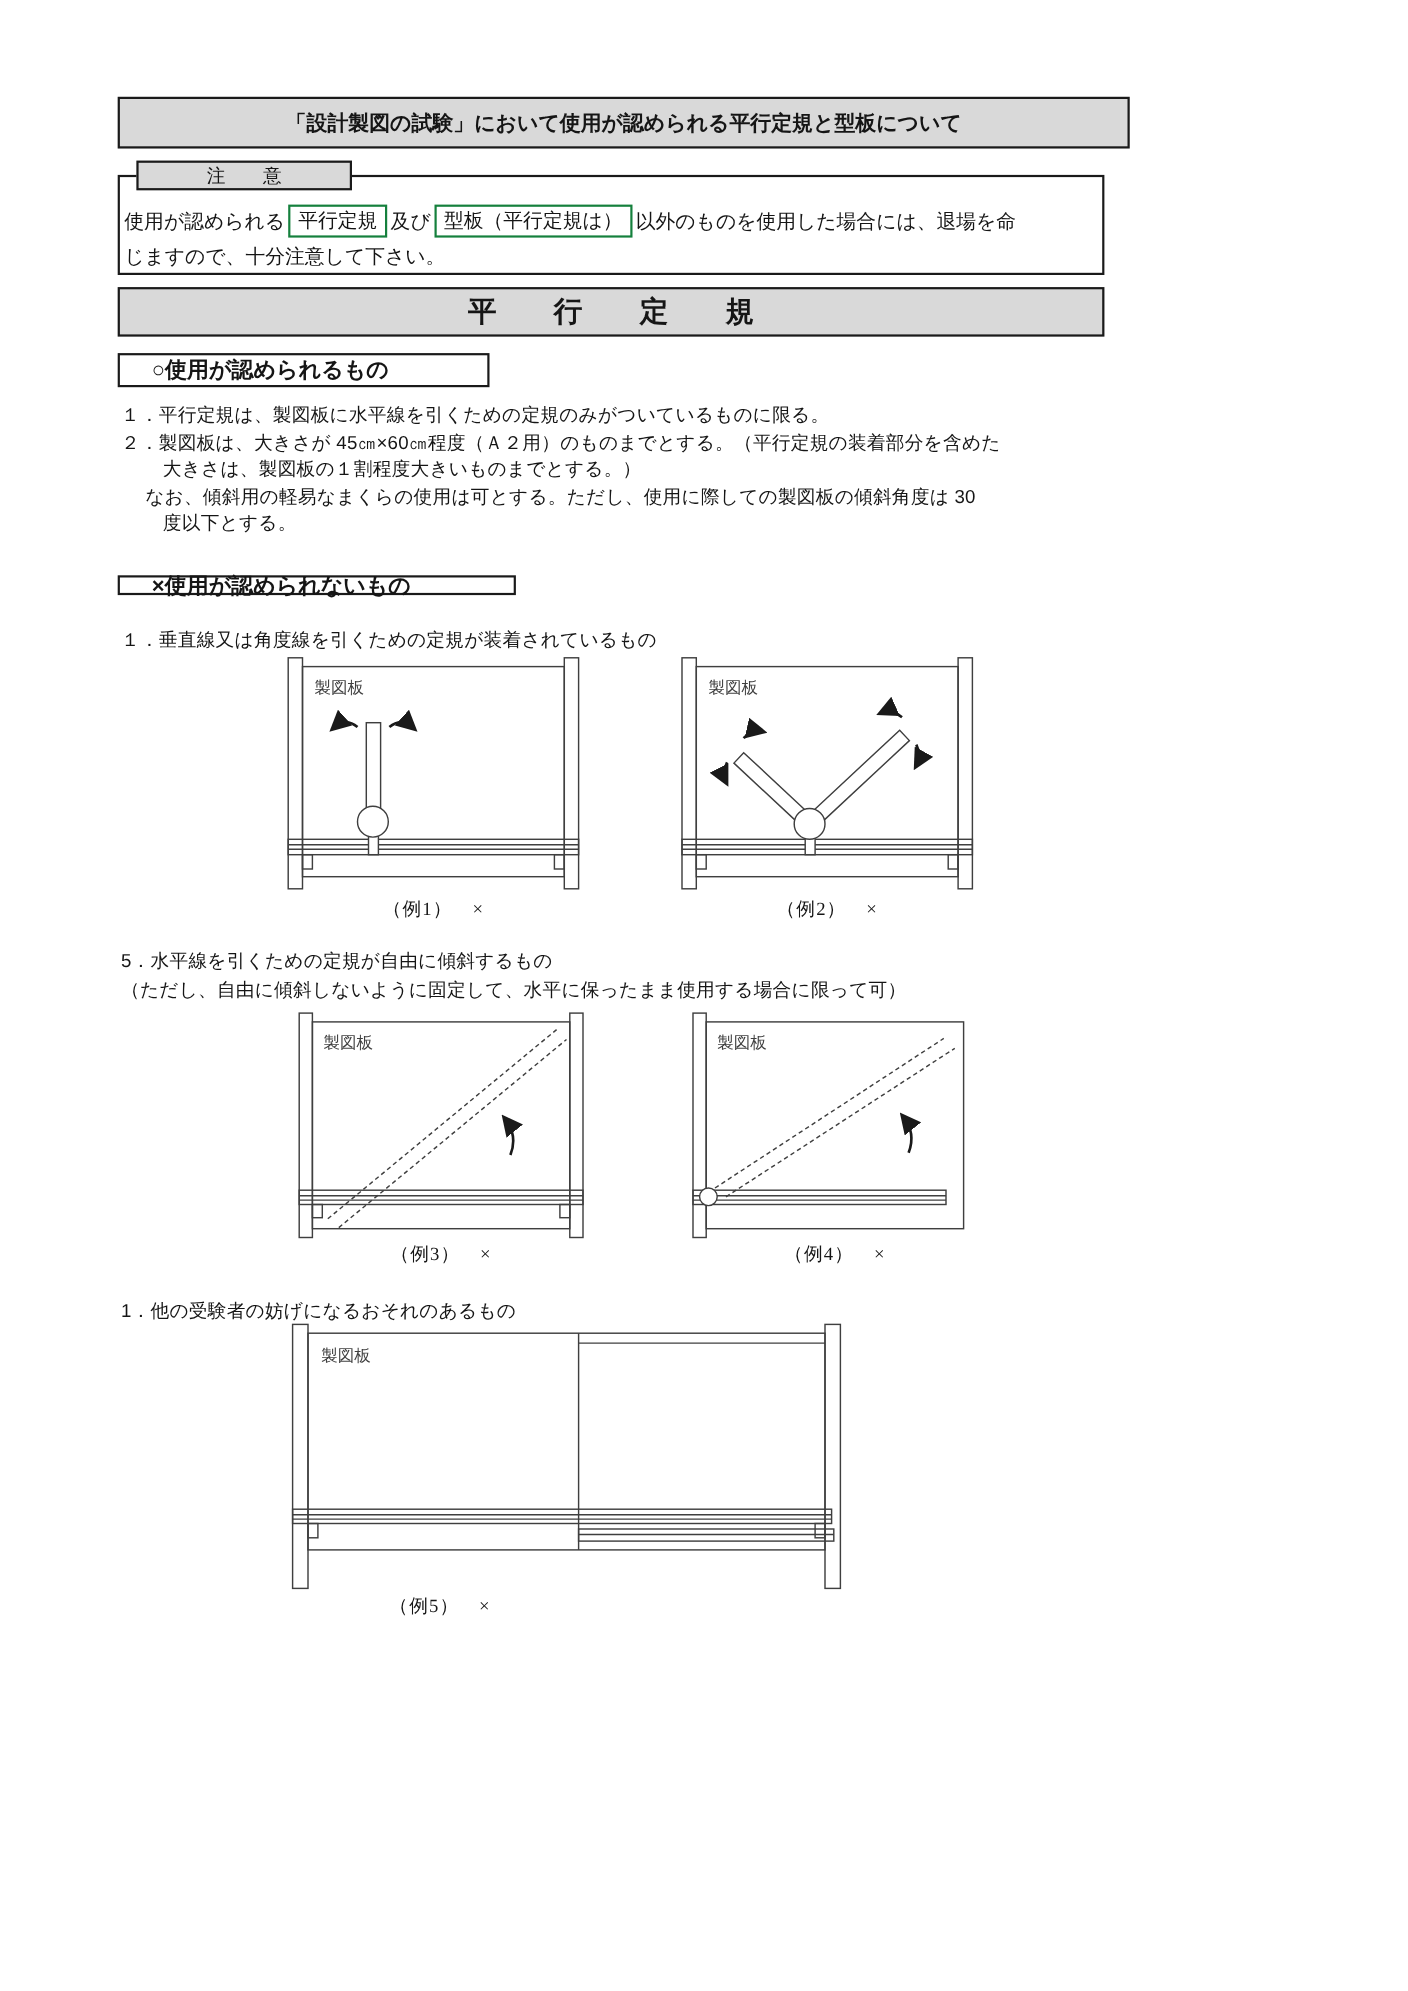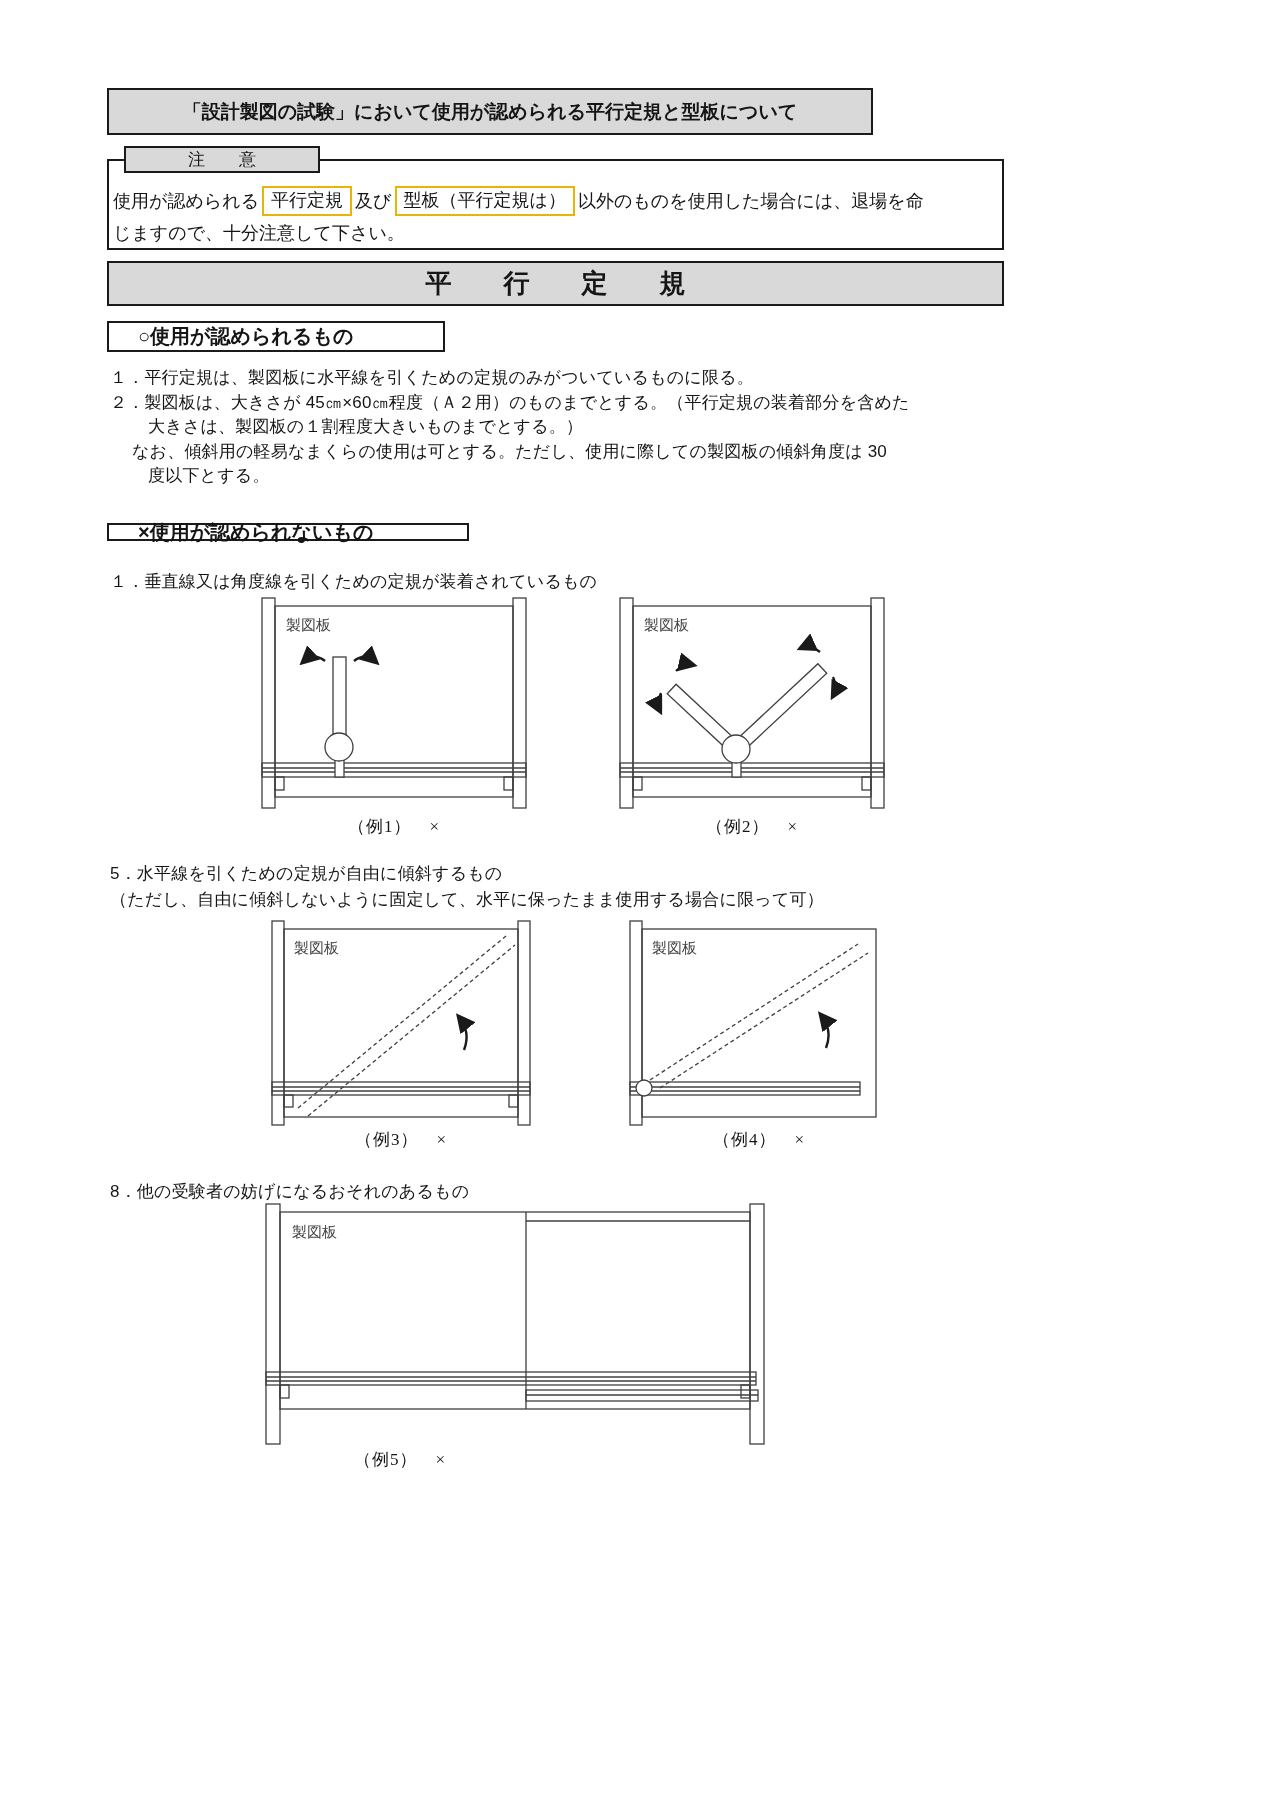--- a/index.html
+++ b/index.html
@@ -18,34 +18,34 @@
   .headbox {
     position:absolute; background:#ffffff; border:2px solid #1a1a1a; box-sizing:border-box;
     display:flex; align-items:center; font-weight:bold; font-size:20px; padding-left:29px;
     white-space:nowrap;
   }
   .txt { position:absolute; white-space:nowrap; }
   .body-line { font-size:17px; letter-spacing:0.2px; }
   .caption { position:absolute; text-align:center; font-size:17px;
     font-family:"Liberation Serif", serif; letter-spacing:1px; }
   .notice-line { position:absolute; display:flex; align-items:center; font-size:18px; white-space:nowrap;text-align:right; }
-  .term { border:2px solid #eab308; padding:0 7px 2px 7px; margin:0 3px; background:#fff; }
+  .term { border:2px solid #15803d; padding:0 7px 2px 7px; margin:0 3px; background:#fff; }
   .dwg { position:absolute; }
   .dwg rect, .dwg line, .dwg circle, .dwg path {
     stroke:#3f3f3f; fill:none; stroke-width:1.3;
   }
   .dwg .fillw { fill:#ffffff; }
   .dwg .arr { stroke:#1a1a1a; stroke-width:2.4; fill:none; }
   .dwg .dash { stroke-dasharray:4 3; }
   .dwg text { stroke:none; fill:#3f3f3f; font-size:15px; font-family:"Liberation Sans", sans-serif; }
 </style>
 </head>
 <body>
 
-<div class="graybar" style="left:107px; top:88px; width:766px; height:47px;">
+<div class="graybar" style="left:107px; top:88px; width:920px; height:47px;">
   <span style="font-weight:bold; font-size:19px;">「設計製図の試験」において使用が認められる平行定規と型板について</span>
 </div>
 
 <div class="whitebox" style="left:107px; top:159px; width:897px; height:91px;"></div>
 <div class="graybar" style="left:124px; top:146px; width:196px; height:27px; border-width:2px; z-index:2;text-align:center;">
   <span style="font-size:17px;">注　　意</span>
 </div>
 <div class="notice-line" style="left:113px; top:186px;">
   <span>使用が認められる</span>
   <span class="term">平行定規</span>
@@ -143,21 +143,21 @@
   <line class="dash" x1="24" y1="160" x2="232" y2="24"></line>
   <line class="dash" x1="34" y1="168" x2="242" y2="33"></line>
   <circle cx="18" cy="168" r="8" class="fillw"></circle>
   <path class="arr" d="M200 128 Q 207 110 195 95" marker-end="url(#ah)"></path>
   <text x="26" y="33">製図板</text>
 </svg>
 
 <div class="caption" style="left:268px; top:1128px; width:266px;">（例3）　×</div>
 <div class="caption" style="left:626px; top:1128px; width:266px;">（例4）　×</div>
 
-<div class="txt body-line" style="left:110px; top:1180px;">8．他の受験者の妨げになるおそれのあるもの</div>
+<div class="txt body-line" style="left:110px; top:1180px;">1．他の受験者の妨げになるおそれのあるもの</div>
 
 <svg class="dwg" style="left:262px; top:1202px;" width="508" height="248" viewBox="0 0 508 248">
   <rect x="4" y="2" width="14" height="240"></rect>
   <rect x="488" y="2" width="14" height="240"></rect>
   <rect x="18" y="10" width="470" height="197"></rect>
   <line x1="264" y1="10" x2="264" y2="207"></line>
   <line x1="264" y1="19" x2="488" y2="19"></line>
   <rect x="4" y="170" width="490" height="13"></rect>
   <line x1="4" y1="175" x2="494" y2="175"></line>
   <line x1="4" y1="179" x2="494" y2="179"></line>

